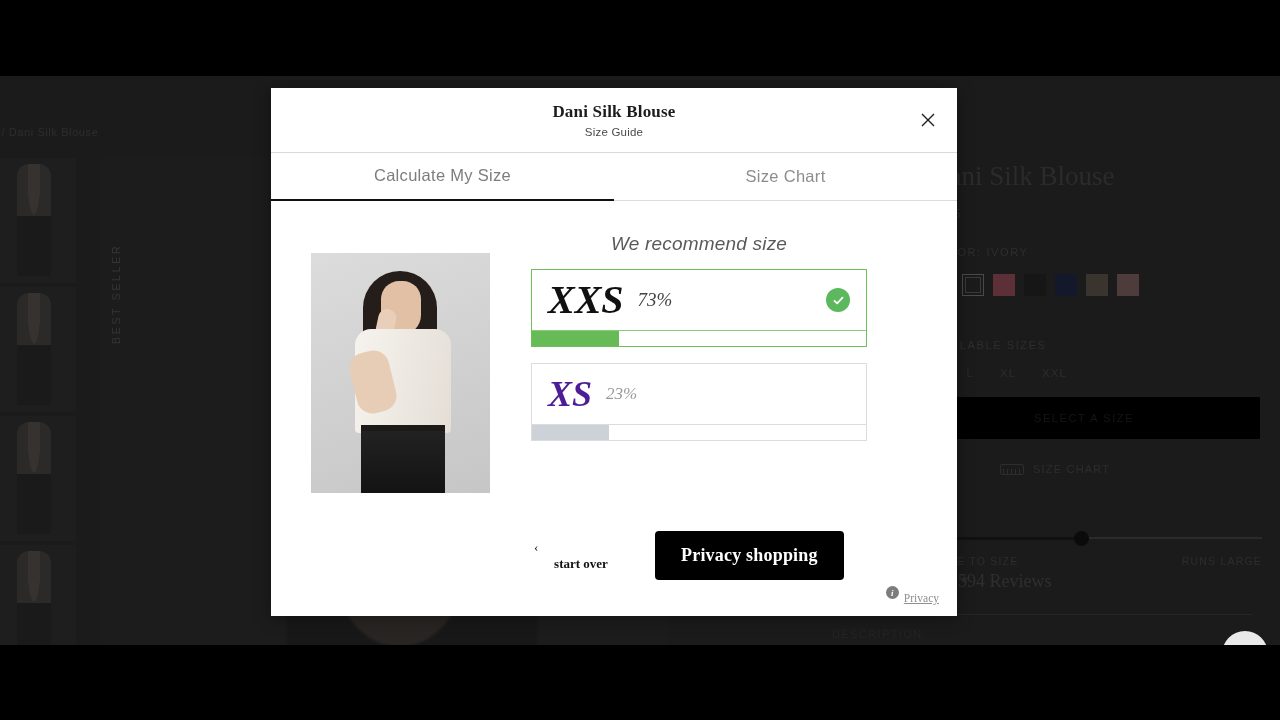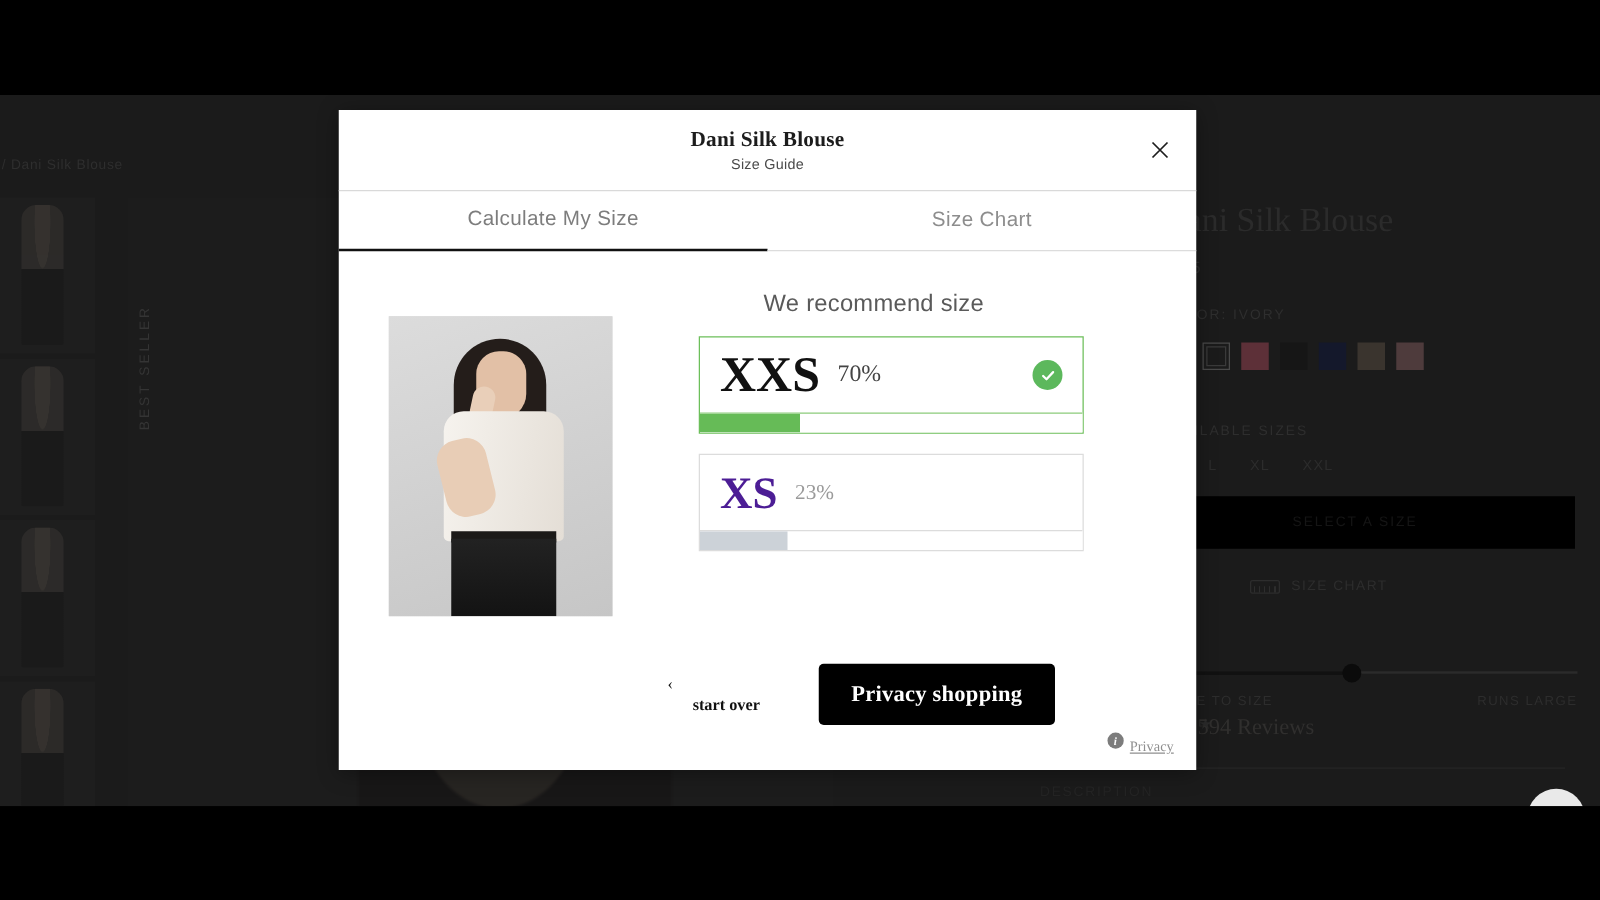--- a/index.html
+++ b/index.html
@@ -224,28 +224,29 @@
   .model-photo {
     position: absolute; left: 40px; top: 52px;
     width: 179px; height: 240px;
     background: linear-gradient(#d6d6d6, #c9c9c9);
     overflow: hidden;
   }
 
   .recommend-wrap {
     position: absolute; left: 260px; top: 32px;
     width: 336px;
+    font-style: italic;
   }
   .recommend-title {
     text-align: center; font-size: 19px; color: #5a5a5a;
     letter-spacing: .2px; margin-bottom: 14px;
   }
   .size-card {
     position: relative; margin-bottom: 16px;
-    border: 1px solid #dcdcdc; background: #fff; margin-left: 28px;
+    border: 1px solid #dcdcdc; background: #fff;
   }
   .size-card.primary { border: 1px solid #6cbf5a; }
   .card-row {
     display: flex; align-items: center;
     height: 60px; padding: 0 16px;
   }
   .card-size {
     font-family: "Liberation Serif", serif;
     font-weight: bold; font-size: 40px; line-height: 1;
     color: #111;
@@ -432,21 +433,21 @@
         <div class="mp-belt"></div>
         <div class="mp-pants"></div>
       </div>
 
       <div class="recommend-wrap">
         <div class="recommend-title">We recommend size</div>
 
         <div class="size-card primary">
           <div class="card-row">
             <span class="card-size">XXS</span>
-            <span class="card-pct">70%</span>
+            <span class="card-pct">73%</span>
             <span class="check-badge">
               <svg width="13" height="13" viewBox="0 0 13 13">
                 <path d="M2.5 6.8 L5.2 9.4 L10.5 3.7" stroke="#fff" stroke-width="1.8" fill="none" stroke-linecap="round" stroke-linejoin="round"></path>
               </svg>
             </span>
           </div>
           <div class="bar">
             <div class="bar-fill" style="width: 26%;"></div>
           </div>
         </div>

